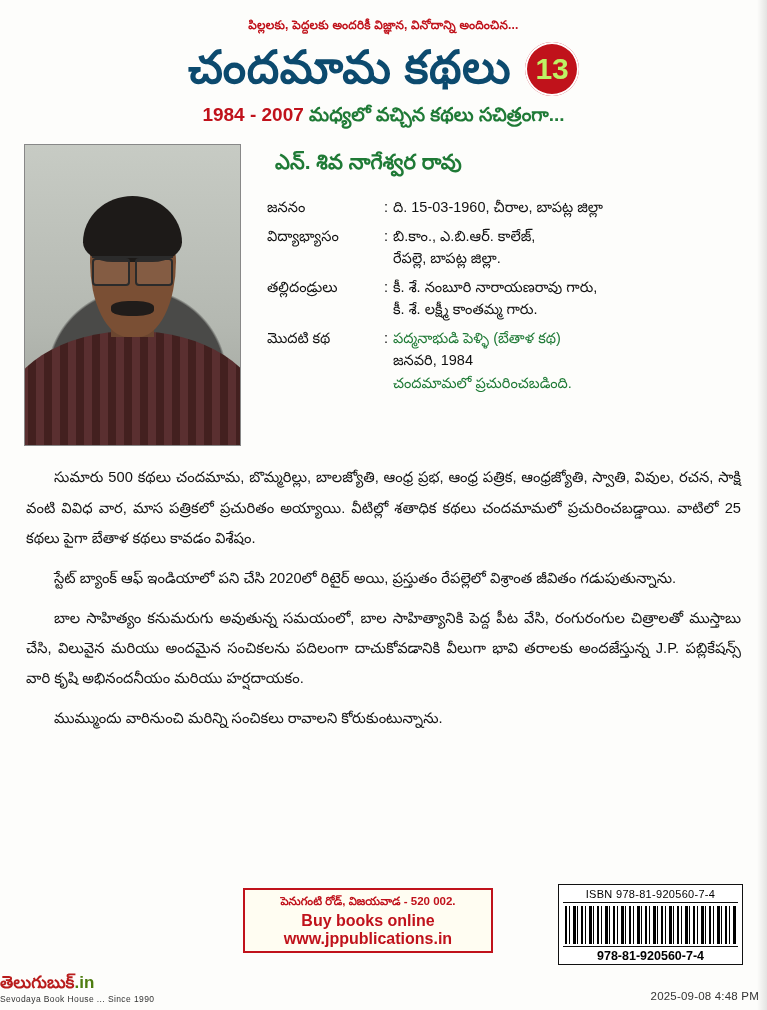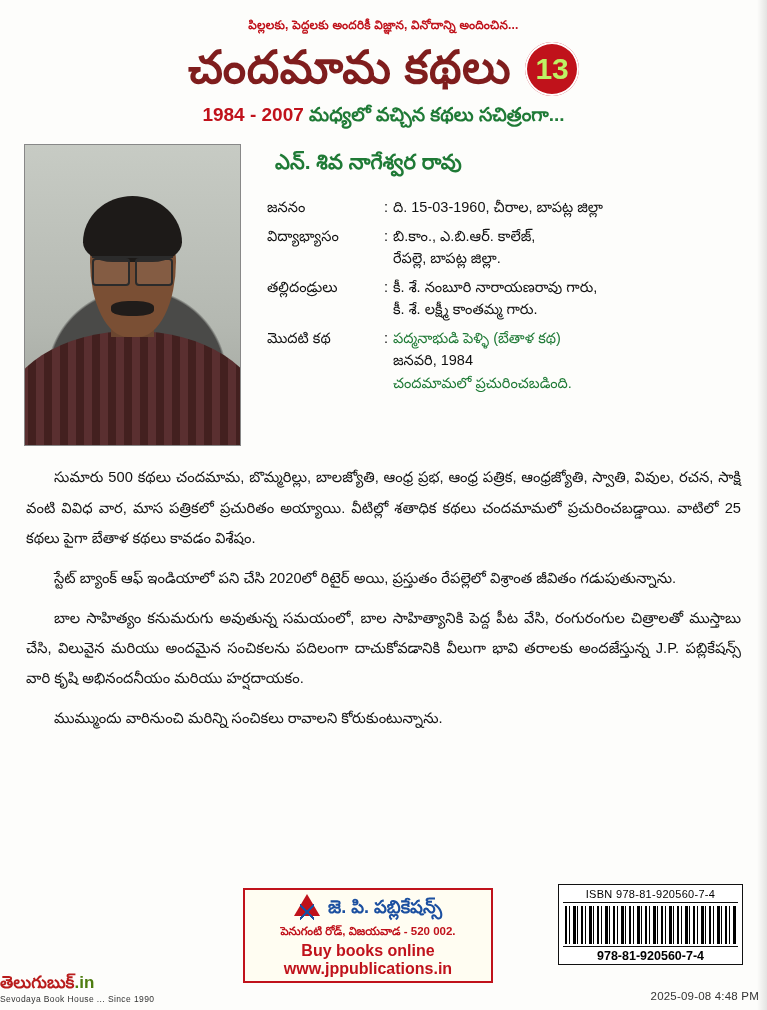--- a/index.html
+++ b/index.html
@@ -37,21 +37,21 @@
   }
   .title-row {
     position: relative;
     display: flex;
     align-items: center;
     justify-content: center;
     margin-top: 6px;
     gap: 14px;
   }
   .main-title {
-    color: #7f1d1d;
+    color: #0c4a6e;
     font-weight: bold;
     font-size: 46px;
     line-height: 1.05;
     letter-spacing: 0.5px;
   }
   .issue-badge {
     width: 54px;
     height: 54px;
     border-radius: 50%;
     background: #c0121b;
@@ -181,20 +181,21 @@
     color: #111111;
   }
   .bio-table td {
     vertical-align: top;
     padding: 3px 0;
     line-height: 1.55;
   }
   .bio-label {
     width: 112px;
     white-space: nowrap;
+    font-family: Liberation Serif, serif;
   }
   .bio-colon {
     width: 14px;
     text-align: center;
   }
   .bio-value .line { display: block; }
   .bio-value .green { color: #1f7a36; }
 
   
   .body-text {
@@ -417,27 +418,20 @@
 
   <div class="body-text">
     <p>సుమారు 500 కథలు చందమామ, బొమ్మరిల్లు, బాలజ్యోతి, ఆంధ్ర ప్రభ, ఆంధ్ర పత్రిక, ఆంధ్రజ్యోతి, స్వాతి, వివుల, రచన, సాక్షి వంటి వివిధ వార, మాస పత్రికలో ప్రచురితం అయ్యాయి. వీటిల్లో శతాధిక కథలు చందమామలో ప్రచురించబడ్డాయి. వాటిలో 25 కథలు పైగా బేతాళ కథలు కావడం విశేషం.</p>
     <p>స్టేట్ బ్యాంక్ ఆఫ్ ఇండియాలో పని చేసి 2020లో రిటైర్ అయి, ప్రస్తుతం రేపల్లెలో విశ్రాంత జీవితం గడుపుతున్నాను.</p>
     <p>బాల సాహిత్యం కనుమరుగు అవుతున్న సమయంలో, బాల సాహిత్యానికి పెద్ద పీట వేసి, రంగురంగుల చిత్రాలతో ముస్తాబు చేసి, విలువైన మరియు అందమైన సంచికలను పదిలంగా దాచుకోవడానికి వీలుగా భావి తరాలకు అందజేస్తున్న J.P. పబ్లికేషన్స్ వారి కృషి అభినందనీయం మరియు హర్షదాయకం.</p>
     <p>ముమ్ముందు వారినుంచి మరిన్ని సంచికలు రావాలని కోరుకుంటున్నాను.</p>
   </div>
 
   <div class="footer">
     <div class="publisher-box">
-      <div class="pub-row">
-        <span class="pub-logo">
-          <span class="tri"></span>
-          <span class="zig"></span>
-        </span>
-        <span class="pub-name">జె. పి. పబ్లికేషన్స్</span>
-      </div>
       <div class="pub-addr">పెనుగంటి రోడ్, విజయవాడ - 520 002.</div>
       <div class="pub-online">Buy books online www.jppublications.in</div>
     </div>
 
     <div class="isbn-box">
       <div class="isbn-top">ISBN 978-81-920560-7-4</div>
       <div class="barcode"></div>
       <div class="isbn-bottom">978-81-920560-7-4</div>
     </div>
   </div>

